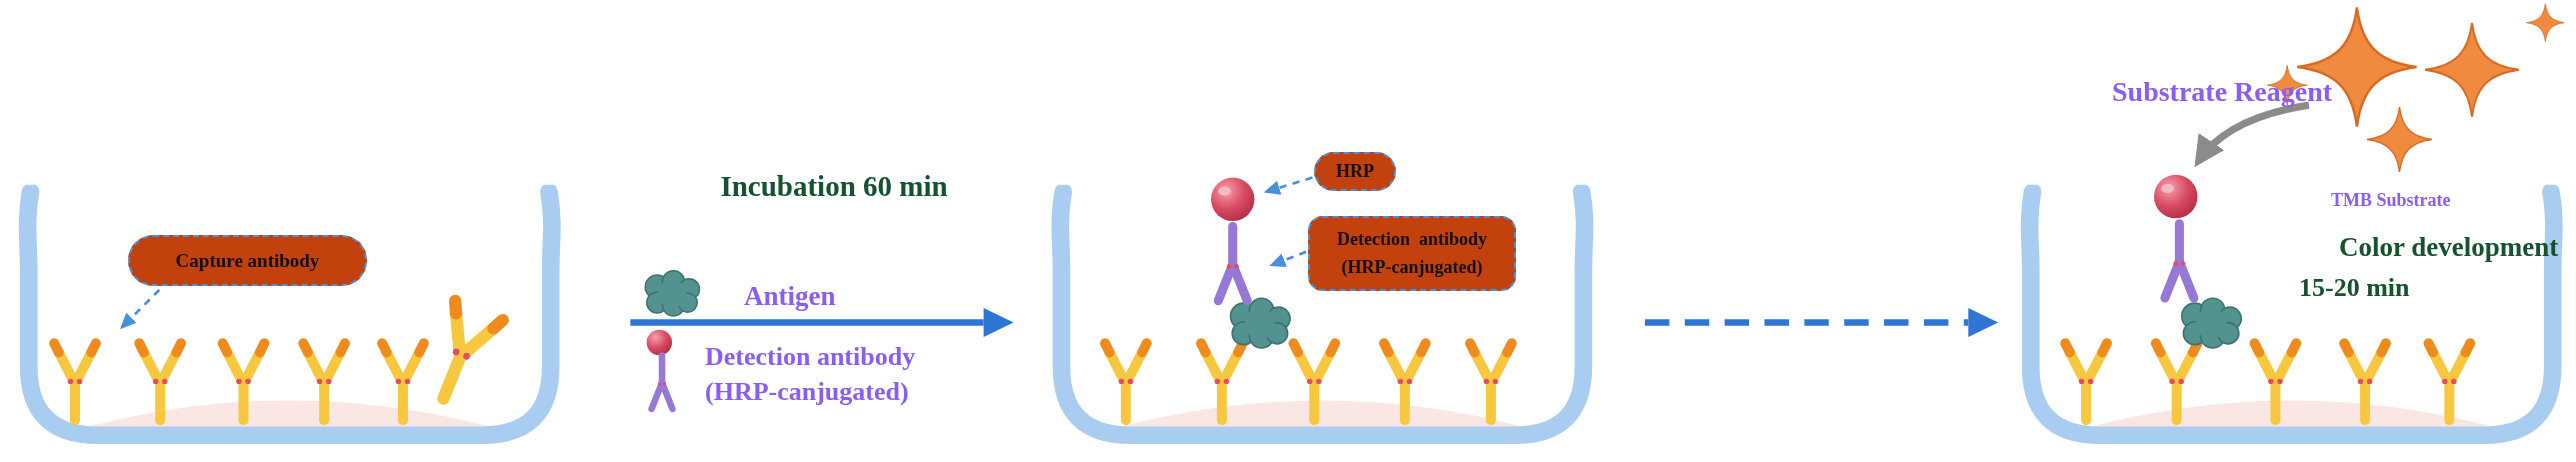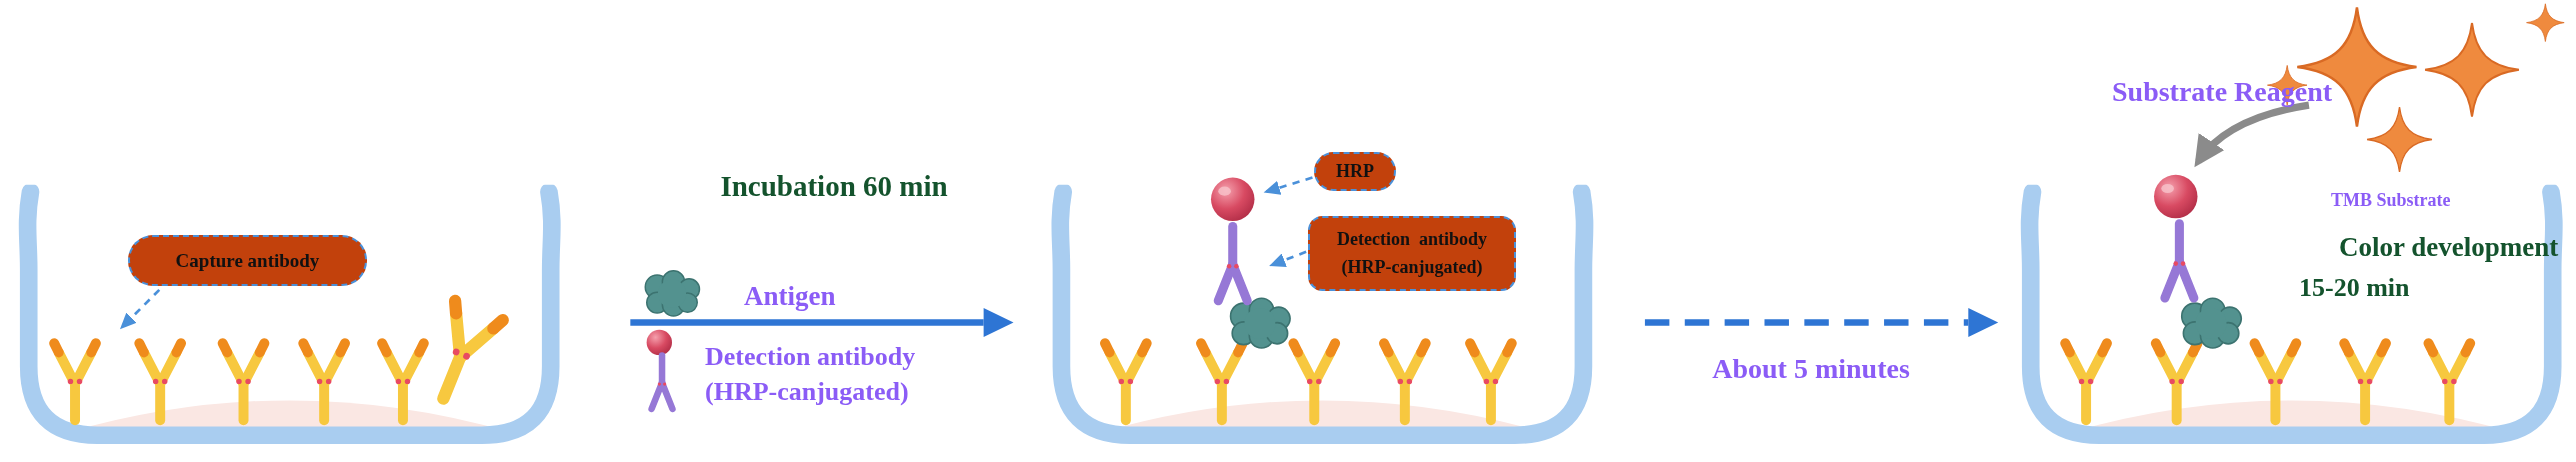--- a/index.html
+++ b/index.html
@@ -176,21 +176,20 @@
   <div class="callout hrp-oval">
     <span>HRP</span>
   </div>
 
   <div class="callout det-box multiline">
     <span>Detection  antibody</span>
     <span>(HRP-canjugated)</span>
   </div>
 
 
-  <div class="lbl black step-title" style="left:1666px;top:353px;font-size:28px;">About 5 minutes</div>
 
   <div class="lbl black" style="left:2112px;top:76px;font-size:28px;">Substrate Reagent</div>
 
   <div class="lbl black" style="left:2331px;top:190px;font-size:18px;">TMB Substrate</div>
 
   <div class="lbl blue" style="left:2339px;top:232px;font-size:27px;">Color development</div>
 
   <div class="lbl blue" style="left:2299px;top:273px;font-size:26px;">15-20 min</div>
 
 </div>

